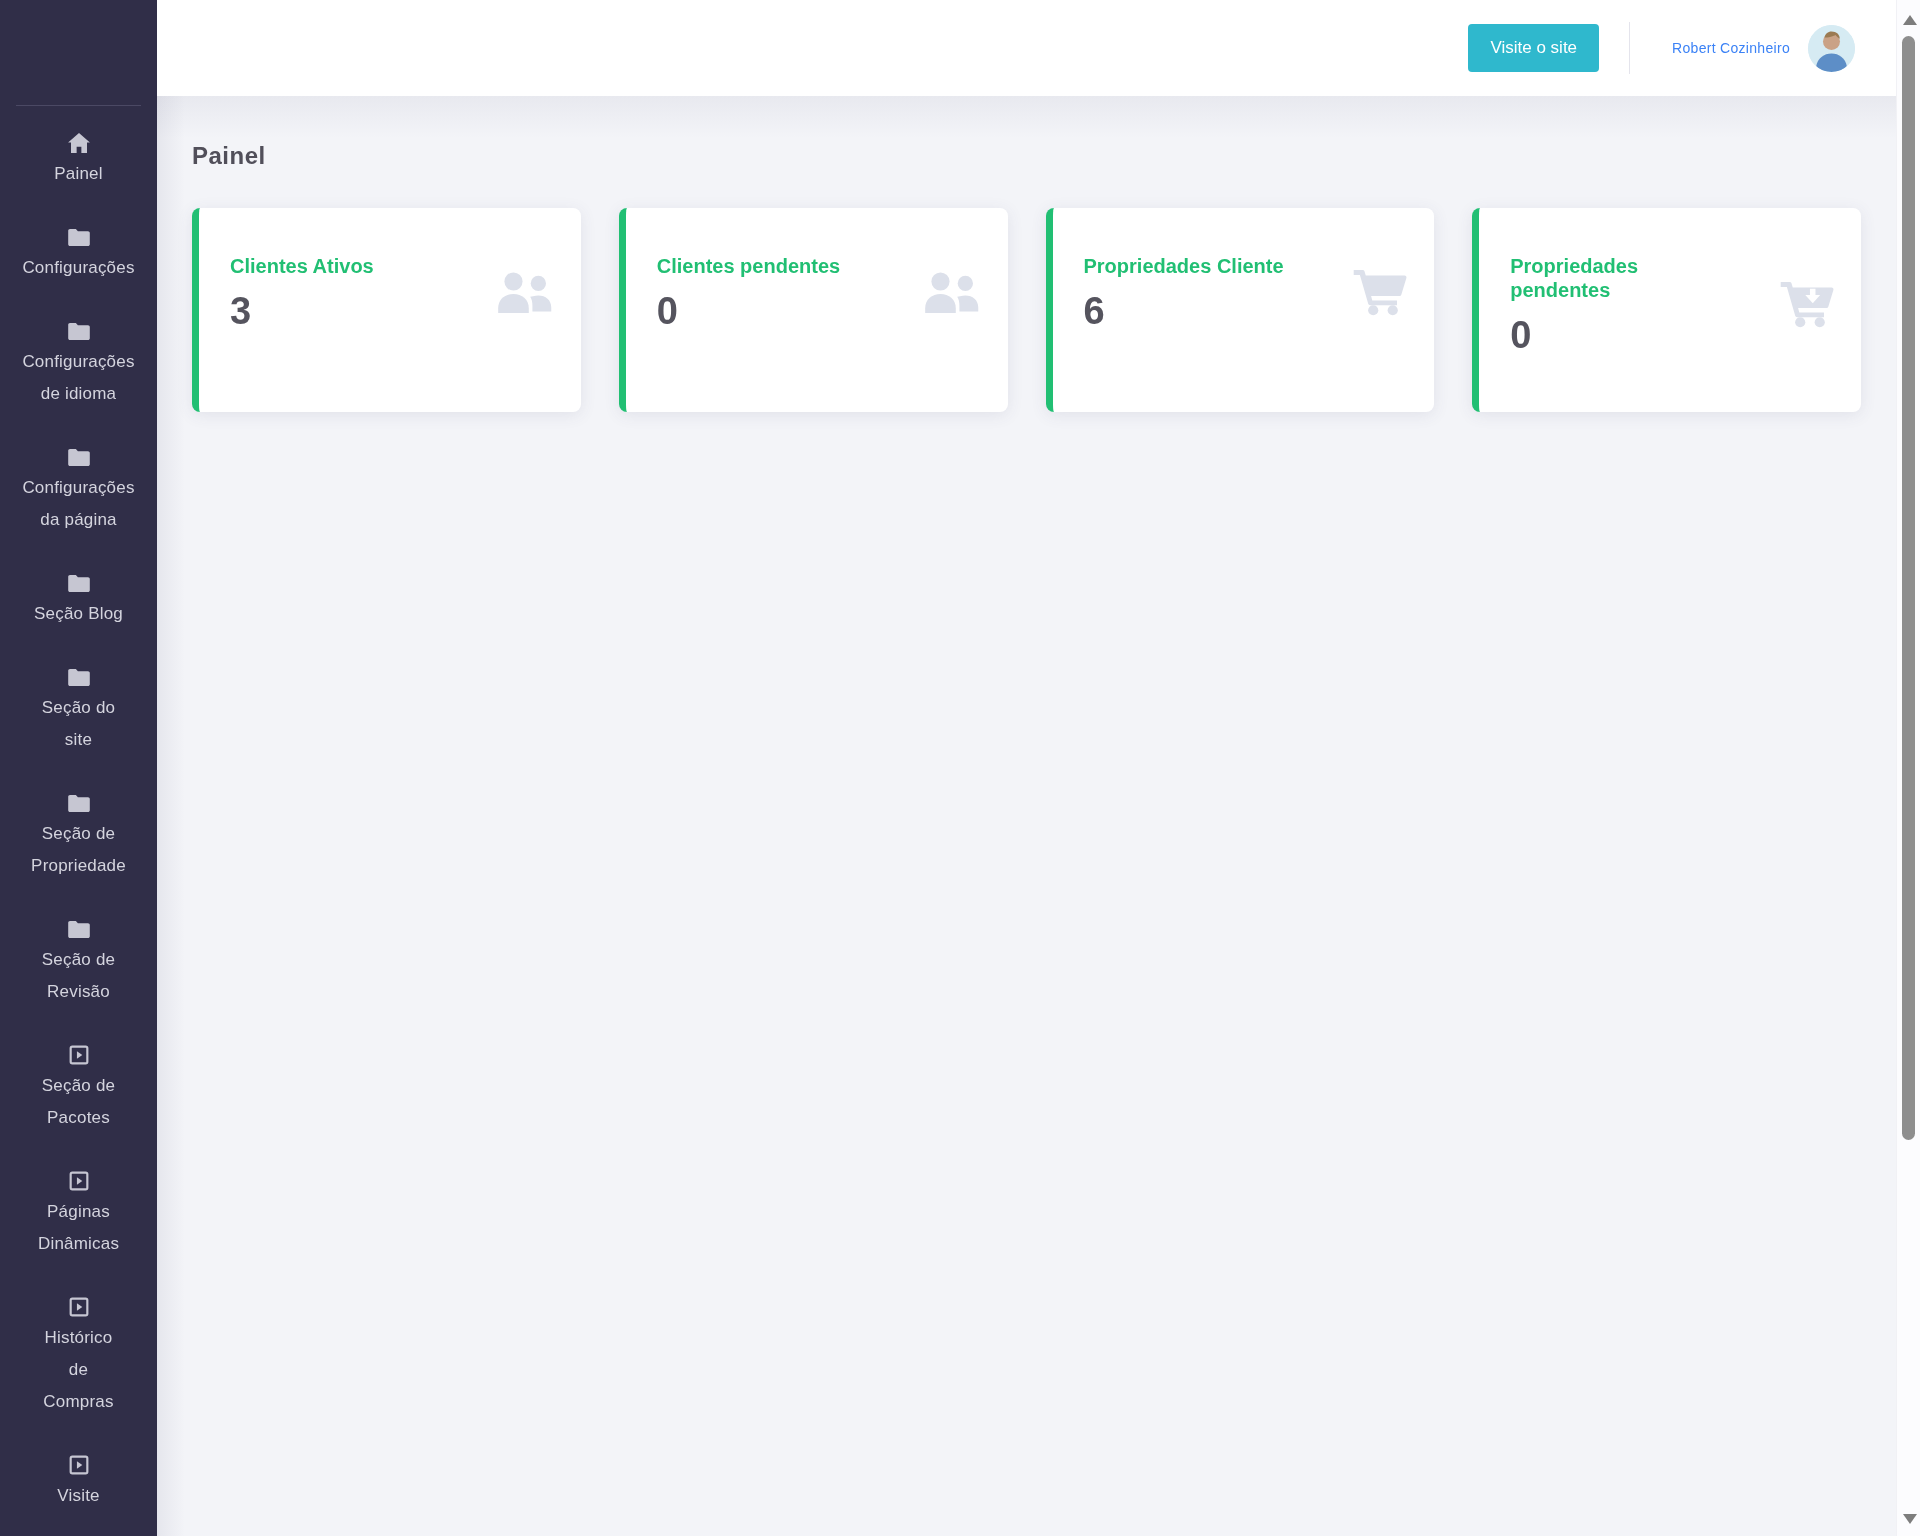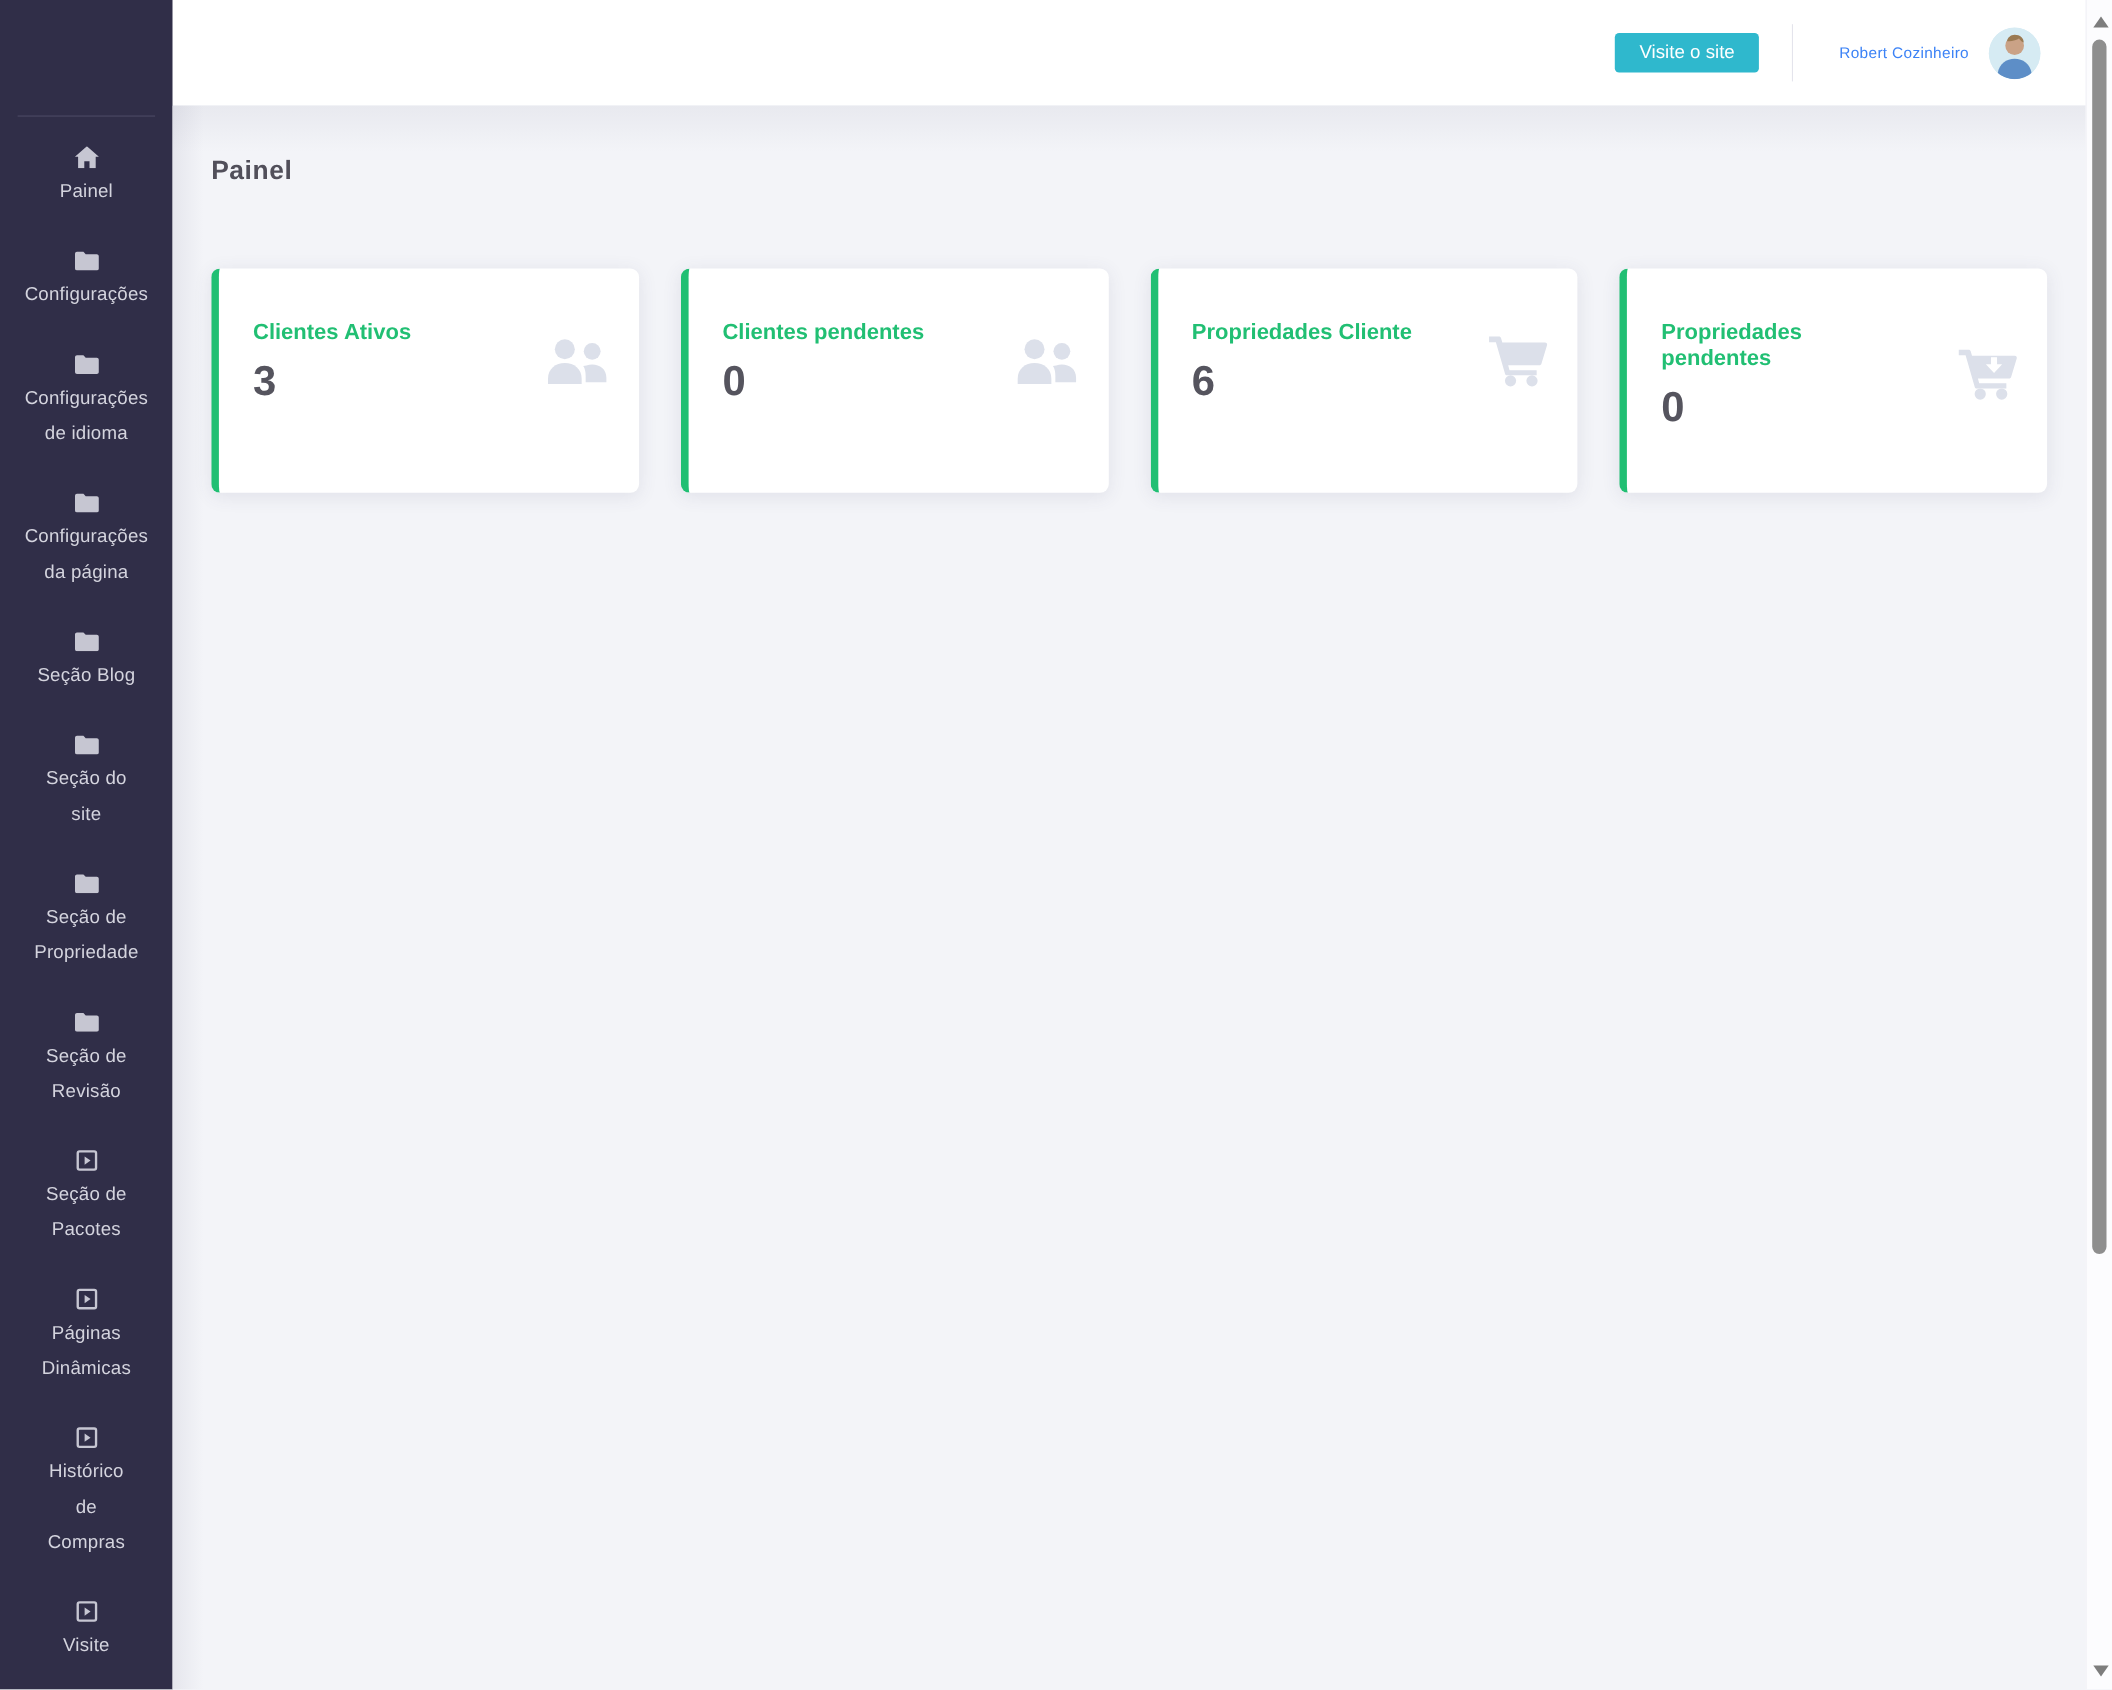--- a/index.html
+++ b/index.html
@@ -24,38 +24,38 @@
   .nav-icon svg{display:block;}
   .nav-label{font-size:17px;line-height:32px;letter-spacing:.2px;white-space:normal;}
 
   
   .right-col{flex:1;display:flex;flex-direction:column;min-width:0;}
 
   
   .header{height:96px;background:#ffffff;display:flex;align-items:center;justify-content:flex-end;
     padding-right:65px;flex-shrink:0;}
   .visit-btn{background:var(--accent-cyan);color:#ffffff;border:none;border-radius:4px;
-    font-size:17px;font-family:inherit;padding:0 22px;height:36px;cursor:pointer;}
+    font-size:17px;font-family:inherit;padding:0 22px;height:48px;cursor:pointer;}
   .header-divider{width:1px;height:52px;background:#e4e4ec;margin:0 42px 0 30px;}
   .user-name{font-size:14px;color:#3b82f6;letter-spacing:.3px;margin-right:18px;cursor:pointer;}
   .avatar{width:47px;height:47px;border-radius:50%;overflow:hidden;background:#d6ebf3;flex-shrink:0;cursor:pointer;}
   .avatar svg{display:block;}
 
   
   .content{flex:1;position:relative;
     background-color:#f3f4f8;
     background-image:
       linear-gradient(90deg, rgba(110,110,140,.10), rgba(110,110,140,0) 28px),
       linear-gradient(180deg, #e8e9ef, #f3f4f8 42px);
     padding:46px 59px 0 35px;}
   .page-title{font-size:24px;font-weight:bold;color:#514f5a;letter-spacing:.5px;margin-bottom:38px;}
 
   .cards{display:grid;grid-template-columns:repeat(4,1fr);gap:38px;}
   .card{background:#ffffff;height:204px;border-radius:8px;border-left:7px solid var(--accent-green);
-    box-shadow:0 3px 16px rgba(70,70,110,.10);padding:46px 22px 16px 31px;margin-top:36px;}
+    box-shadow:0 3px 16px rgba(70,70,110,.10);padding:46px 22px 16px 31px;}
   .card-body{display:flex;align-items:center;justify-content:space-between;}
   .card-main{flex:1;min-width:0;}
   .card-title{color:var(--accent-green);font-size:20px;font-weight:bold;line-height:24px;max-width:210px;}
   .card-value{color:var(--value-color);font-size:38px;font-weight:600;line-height:1;margin-top:14px;}
   .card-icon{color:#dce0ea;flex-shrink:0;margin-right:4px;}
   .card-icon svg{display:block;}
 
   
   .scrollbar{position:absolute;top:0;right:0;width:24px;height:1536px;background:#fcfcfe;
     border-left:1px solid #f1f1f5;}

